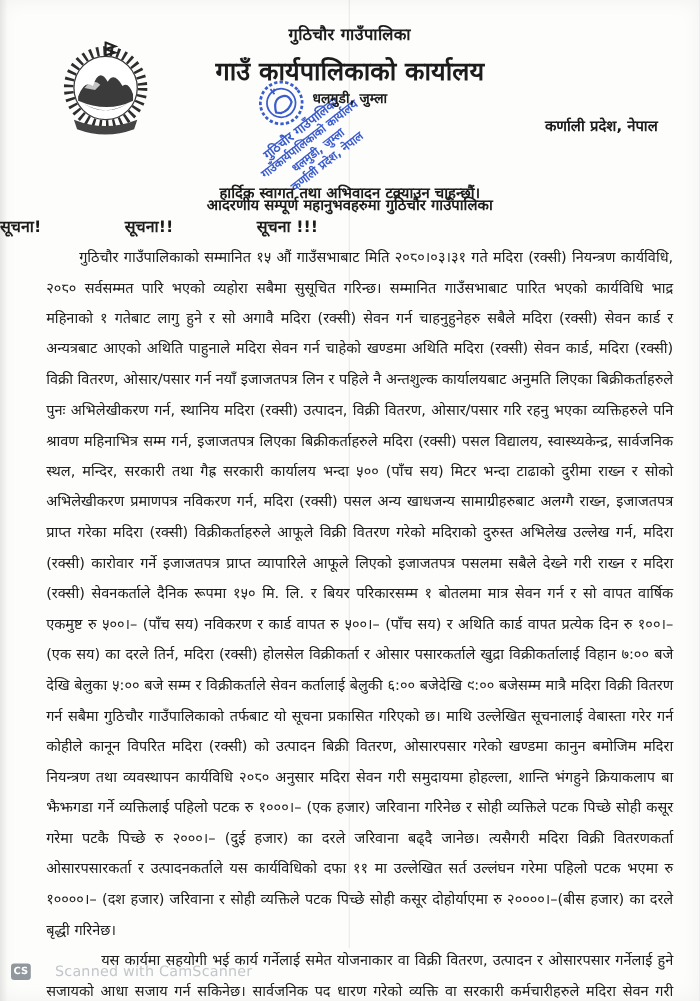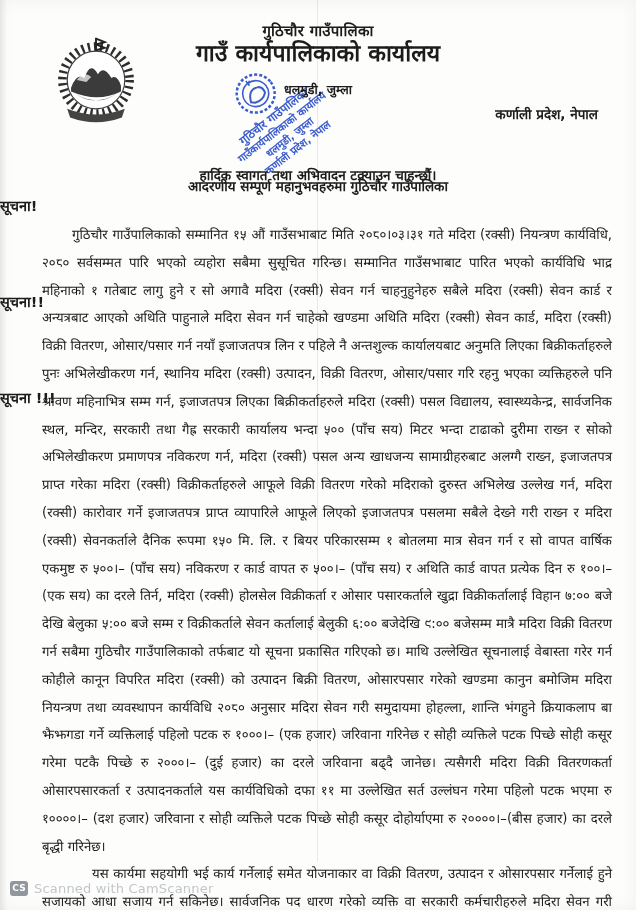--- a/index.html
+++ b/index.html
@@ -20,21 +20,21 @@
   .edge-shade{
     position:absolute;left:0;top:0;width:7px;height:910px;
     background:linear-gradient(to right,rgba(0,0,0,0.07),rgba(0,0,0,0));
   }
   
   .muni{
     position:absolute;top:20px;left:0;width:100%;
     text-align:center;font-size:15px;font-weight:bold;letter-spacing:.3px;
   }
   .office{
-    position:absolute;top:36px;left:0;width:100%;
+    position:absolute;top:48px;left:0;width:100%;
     text-align:center;font-size:23px;font-weight:bold;
   }
   .loc{
     position:absolute;top:81px;left:0;width:100%;
     text-align:center;font-size:12.5px;font-weight:bold;
   }
   .prov{
     position:absolute;top:105px;right:38px;
     font-size:13.5px;font-weight:bold;
   }
@@ -52,35 +52,35 @@
   }
   .stamp .st-emblem{display:block;margin:0 auto 1px auto;}
   .stamp .st-line{font-size:10.5px;font-weight:bold;line-height:13px;white-space:nowrap;}
   .stamp .st-line.big{font-size:11.5px;}
   
   .salut1{position:absolute;top:141px;left:0;width:100%;text-align:center;font-size:13.5px;font-weight:bold;margin-top:36px;}
   .salut2{position:absolute;top:166px;left:0;width:100%;text-align:center;font-size:13.5px;font-weight:bold;}
   .notice-row{
     position:absolute;top:195px;left:0;width:100%;
     display:flex;justify-content:flex-start;gap:76px;
-    font-size:14.5px;font-weight:bold;flex-direction:column;
+    font-size:14.5px;font-weight:bold;
   }
   
   .body-text{
     position:absolute;top:221px;left:42px;width:570px;
     font-size:13.2px;line-height:27.8px;
     text-align:justify;
   }
   .body-text p{margin:0;}
   .body-text p.p1{text-indent:30px;}
   .body-text p.p2{text-indent:50px;}
   
   .footer{
     position:absolute;left:10px;top:876px;height:20px;
-    display:flex;align-items:flex-end;gap:6px;
+    display:flex;align-items:flex-start;gap:22px;
   }
   .cs-badge{
     width:18px;height:15px;border-radius:3px;
     background:#90979d;color:#ffffff;
     font-size:9px;font-weight:bold;line-height:15px;text-align:center;
   }
   .cs-text{font-size:13px;color:#c2c6ca;letter-spacing:.2px;}
 </style>
 </head>
 <body>

